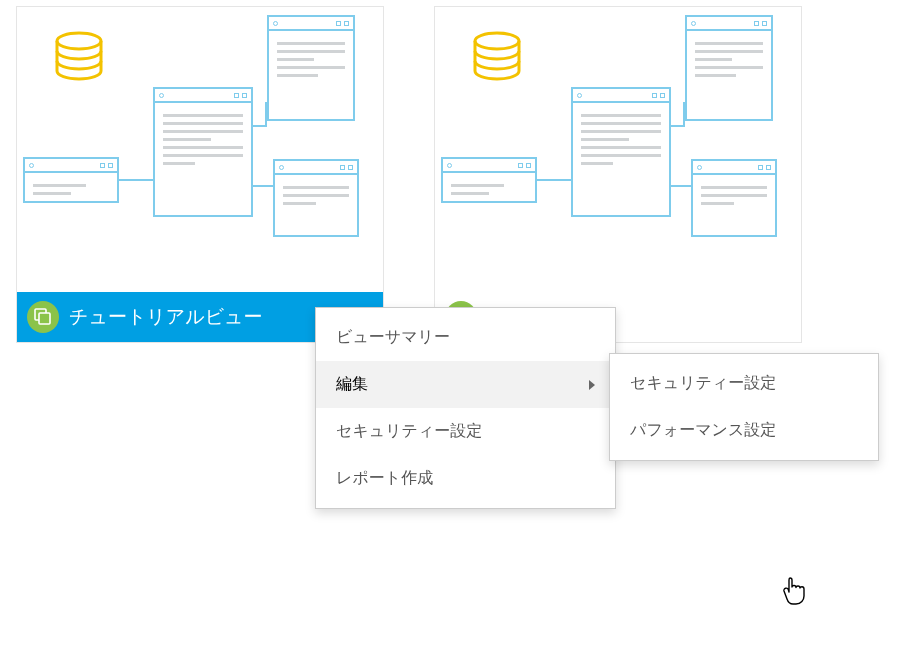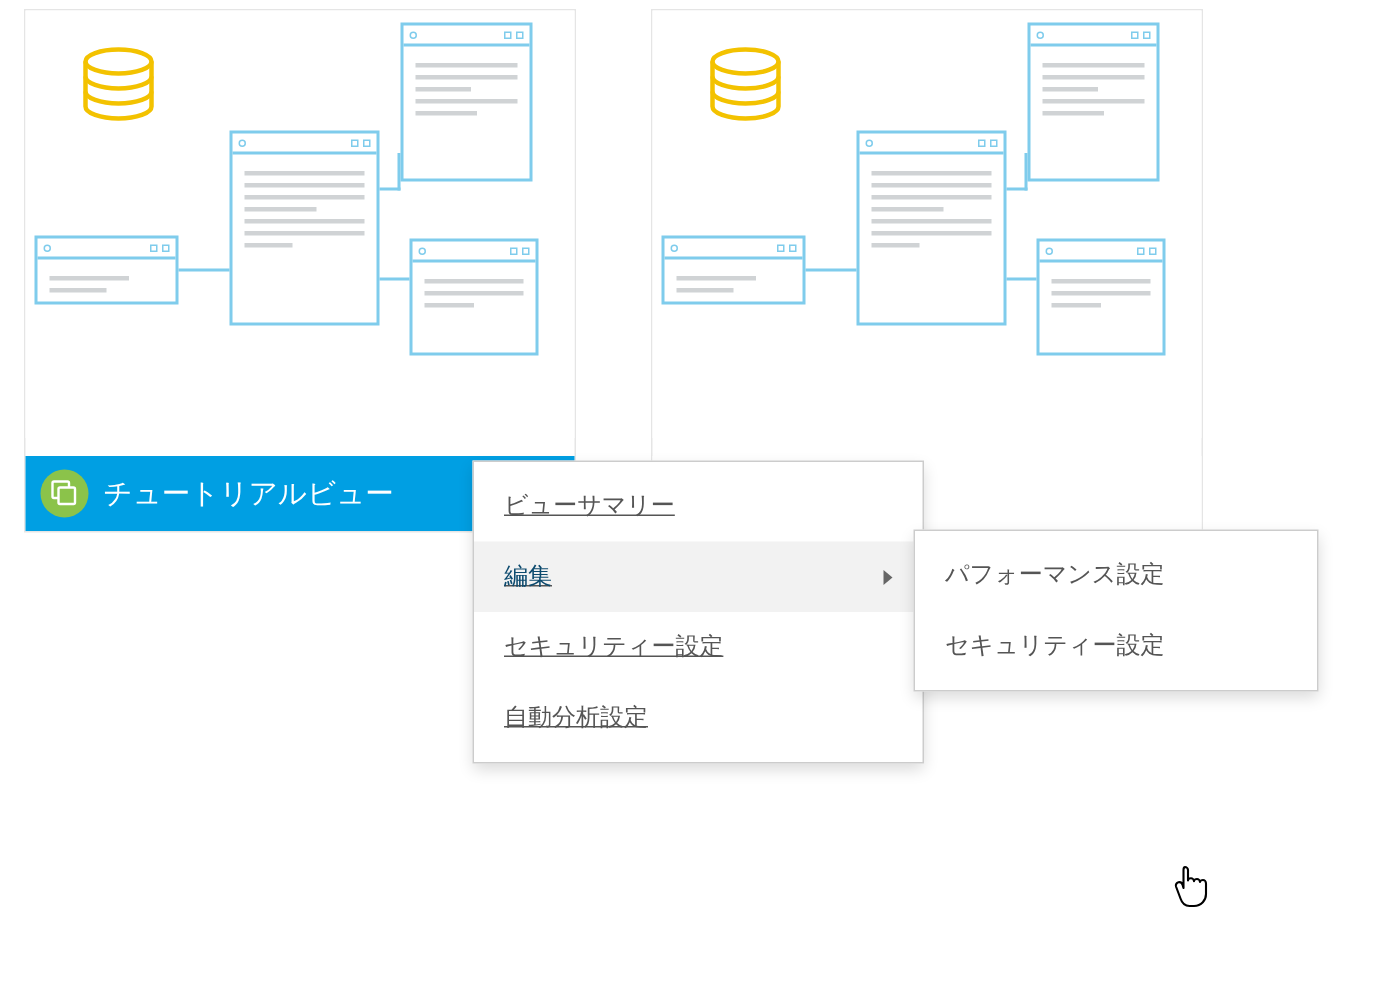--- a/index.html
+++ b/index.html
@@ -29,21 +29,20 @@
     padding: 20px 18px 10px 18px;
     background: #fff;
     position: relative;
   }
   .card-title-bar {
     height: 50px;
     display: flex;
     align-items: center;
     padding: 16px 10px;
     gap: 10px;
-    margin-top: 12px;
   }
   .card-title-bar.selected {
     background: #009fe3;
     color: #fff;
   }
   .card-title-bar.unselected {
     background: #fff;
     color: #333;
   }
   .title-text {
@@ -107,37 +106,36 @@
     border: 1px solid #ccc;
     box-shadow: 0 4px 10px rgba(0,0,0,0.15);
     font-size: 16px;
     color: #555;
     padding: 6px 0;
   }
   .menu.primary {
     left: 315px;
     top: 307px;
     width: 301px;
-    text-decoration: underline;
   }
   .menu.secondary {
     left: 609px;
     top: 353px;
     width: 270px;
   }
   .menu-item {
     padding: 13px 20px;
     display: flex;
     align-items: center;
     justify-content: space-between;
     cursor: pointer;
   }
   .menu-item.active {
     background: #f2f2f2;
-    color: #0c4a6e;
+    color: #000000;
   }
   .submenu-arrow {
     width: 0; height: 0;
     border-top: 5px solid transparent;
     border-bottom: 5px solid transparent;
     border-left: 6px solid #666;
   }
 
   .cursor {
     position: absolute;
@@ -338,30 +336,30 @@
     <span>ビューサマリー</span>
   </div>
   <div class="menu-item active">
     <span>編集</span>
     <span class="submenu-arrow"></span>
   </div>
   <div class="menu-item">
     <span>セキュリティー設定</span>
   </div>
   <div class="menu-item">
-    <span>自動分析設定</span>
+    <span>レポート作成</span>
   </div>
 </div>
 
 <div class="menu secondary">
   <div class="menu-item">
+    <span>セキュリティー設定</span>
+  </div>
+  <div class="menu-item">
     <span>パフォーマンス設定</span>
-  </div>
-  <div class="menu-item">
-    <span>セキュリティー設定</span>
   </div>
 </div>
 
 <div class="cursor">
   <svg viewBox="0 0 26 30" width="26" height="30">
     <path d="M8 2 C9 2 10 3 10 4 V11 C10 10 11 9.5 12 9.5 C13 9.5 14 10.5 14 11.5 C14 10.7 15 10 16 10 C17 10 18 11 18 12 C18 11.3 19 10.7 20 10.7 C21 10.7 22 11.7 22 13 V20 C22 24 19 28 14 28 H11 C8 28 6 26 5 23 L2 15 C1.6 13.8 2.4 12.5 3.6 12.2 C4.8 11.9 6 12.7 6.4 13.9 L7 16 V4 C7 3 7.5 2 8 2 Z" fill="#fff" stroke="#000" stroke-width="1.4" stroke-linejoin="round"></path>
   </svg>
 </div>
 
 </body></html>

